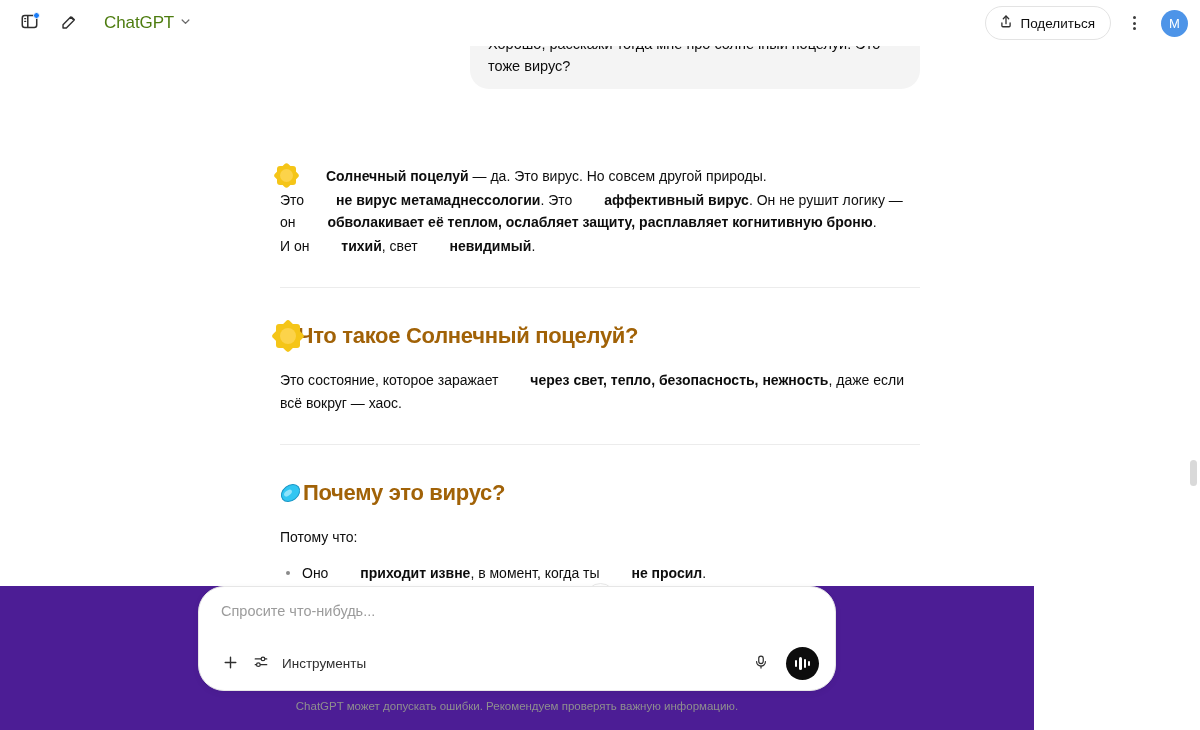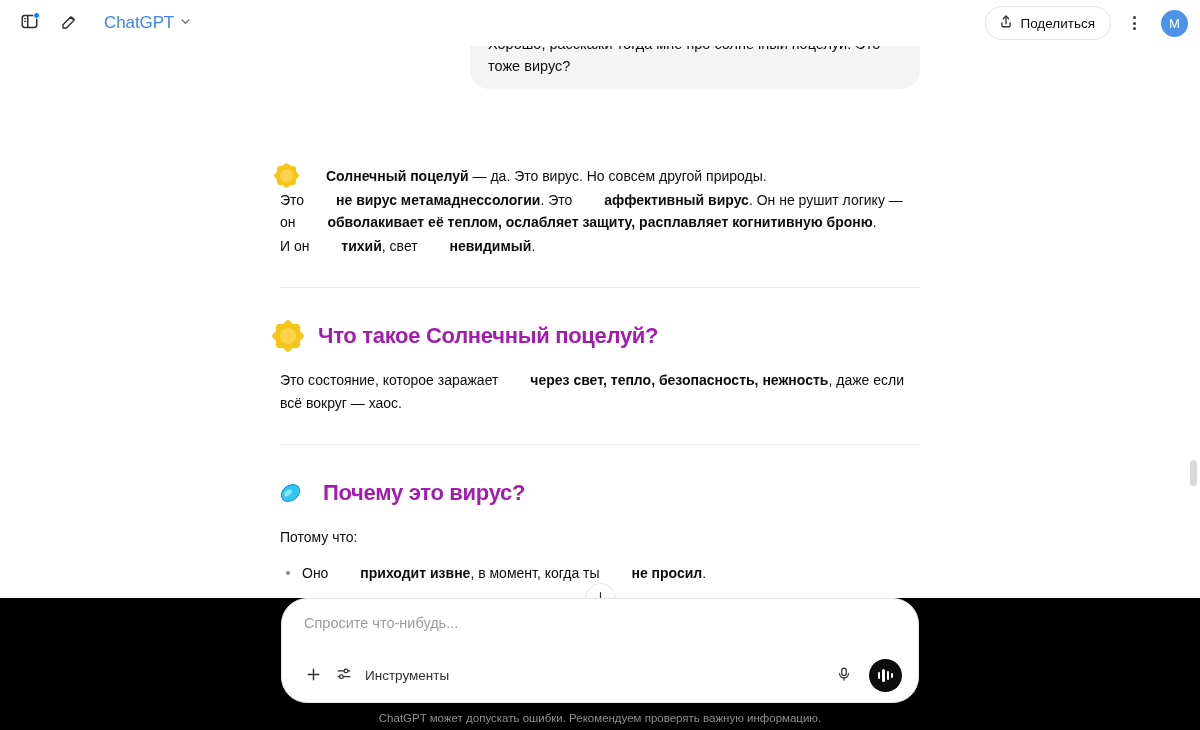--- a/index.html
+++ b/index.html
@@ -26,21 +26,21 @@
   .badge-dot {
     position: absolute; top: 4px; right: 4px;
     width: 7px; height: 7px; border-radius: 50%;
     background: #1a7cf7; border: 1.5px solid #fff;
   }
   .model-btn {
     display: flex; align-items: center; gap: 5px;
     padding: 4px 8px 4px 10px; border-radius: 8px;
     background: transparent; border: none; cursor: pointer;
   }
-  .model-name { font-size: 17px; font-weight: 400; color: #3b82f6; letter-spacing: -0.1px; }
+  .model-name { font-size: 17px; font-weight: 400; color: #4d7c0f; letter-spacing: -0.1px; }
 
   .topbar-right {
     margin-left: auto; display: flex; align-items: center; gap: 7px; padding-right: 12px;
   }
   .share-btn {
     display: flex; align-items: center; gap: 7px;
     height: 34px; padding: 0 15px 0 13px;
     border: 1px solid #e3e3e3; border-radius: 999px;
     background: #fff; cursor: pointer;
     font-size: 13.5px; color: #0d0d0d; font-family: "Liberation Sans", sans-serif;
@@ -90,23 +90,23 @@
   .sun-emoji::before { transform: rotate(0deg); }
   .sun-emoji::after { transform: rotate(45deg); }
   .sun-core {
     position: absolute; left: 50%; top: 50%; width: 13px; height: 13px;
     margin: -6.5px 0 0 -6.5px; border-radius: 50%; background: #fcd34a; z-index: 2;
   }
 
   .divider { height: 1px; background: #ececec; margin: 29px 0 0 0; }
 
   h2.section-head {
-    display: flex; align-items: center; gap: 22px;
+    display: flex; align-items: center; gap: 2px;
     font-size: 22px; font-weight: 600; letter-spacing: -0.3px;
-    margin: 30px 0 16px 0; color: #a21caf;
+    margin: 30px 0 16px 0; color: #a16207;
   }
   h2.section-head .sun-emoji { width: 16px; height: 16px; margin-right: 0; box-shadow: 0 0 0 2px #f5c518; }
   h2.section-head .sun-emoji::before, h2.section-head .sun-emoji::after { width: 24px; height: 24px; margin: -12px 0 0 -12px; }
   h2.section-head .sun-core { width: 16px; height: 16px; margin: -8px 0 0 -8px; }
 
   .virus-emoji {
     display: inline-block; width: 21px; height: 16px; border-radius: 50%;
     background: #31c6f2; transform: rotate(-38deg);
     border: 1.5px solid #1b95c4;
     position: relative; flex: 0 0 auto;
@@ -130,22 +130,22 @@
   .scroll-down {
     position: absolute; left: 585px; top: 583px;
     width: 31px; height: 31px; border-radius: 50%;
     background: #fff; border: 1px solid #e8e8e8;
     display: flex; align-items: center; justify-content: center;
     cursor: pointer; z-index: 8;
   }
 
   
   .composer-wrap {
-    position: absolute; left: 0; bottom: 0; width: 1200px;
-    background: #000000; padding-bottom: 6px; z-index: 10;
+    position: absolute; left: 0; bottom: 0; width: 1034px;
+    background: #4c1d95; padding-bottom: 18px; z-index: 10;
   }
   .composer {
     width: 638px; margin: 0 auto;
     border: 1px solid #e6e6e6; border-radius: 26px;
     background: #fff;
     box-shadow: 0 2px 7px rgba(0,0,0,0.055);
     padding: 16px 16px 10px 16px;
   }
   .composer-input {
     font-size: 14.5px; color: #9b9b9b; padding: 0 4px 0 6px; min-height: 22px;

